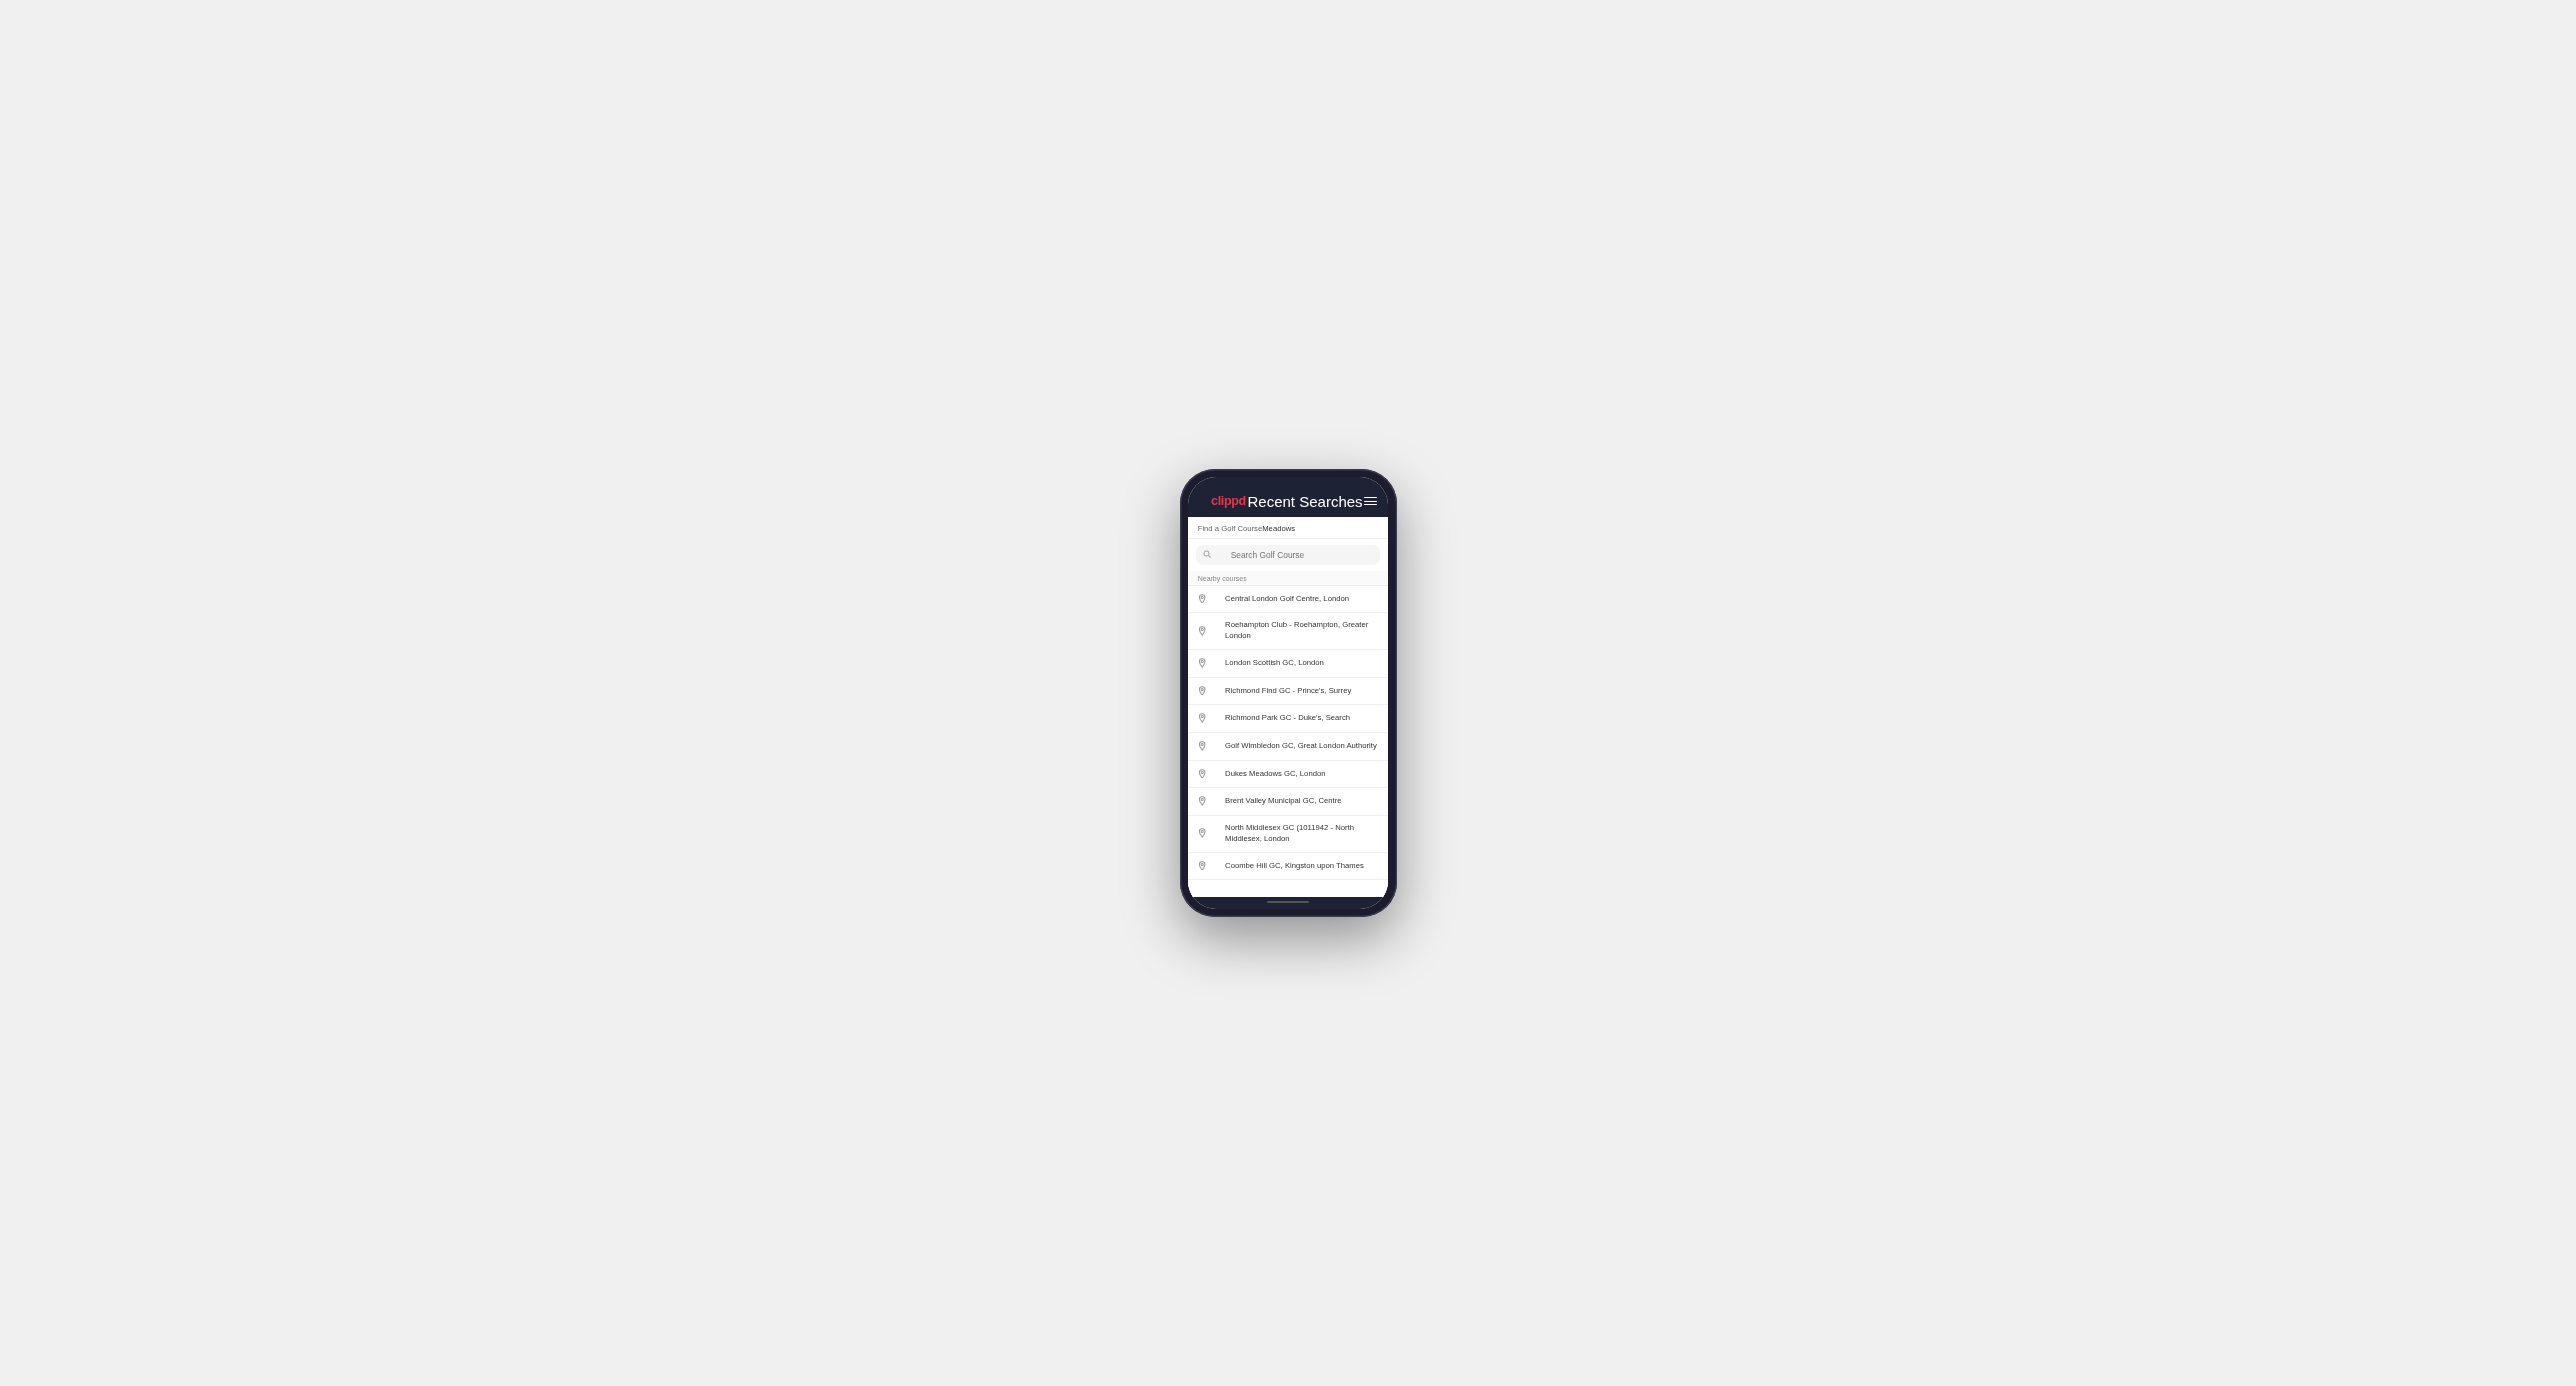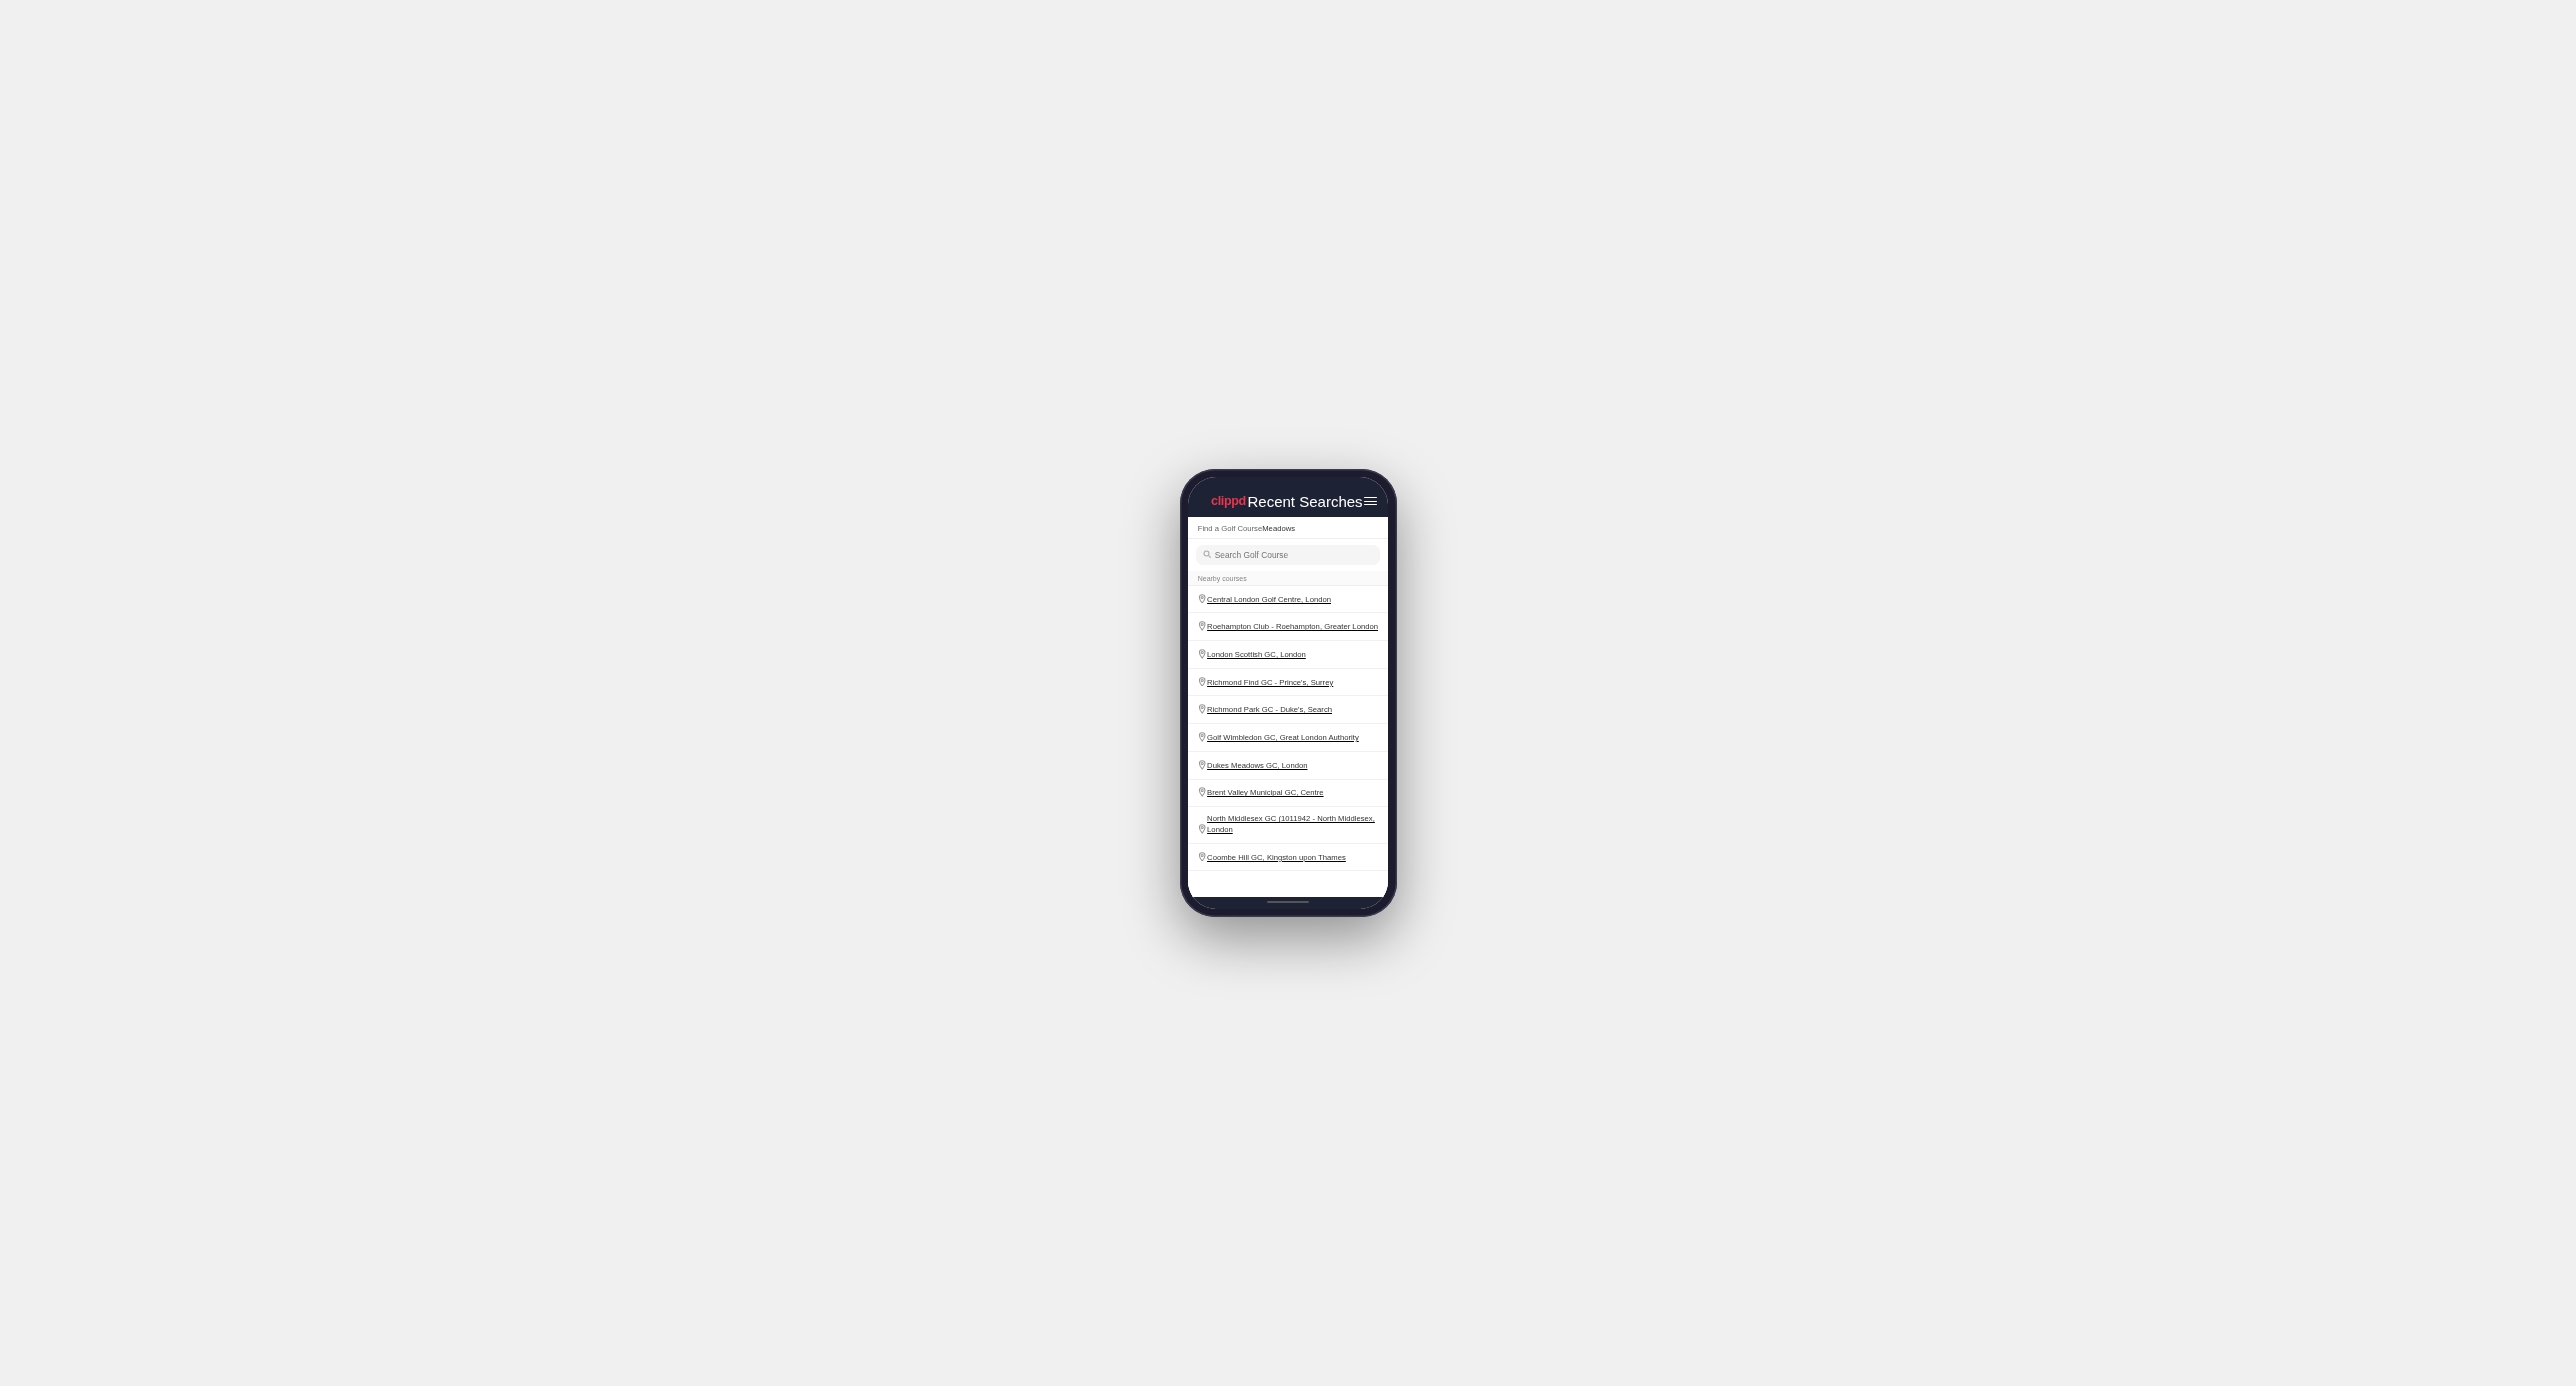--- a/index.html
+++ b/index.html
@@ -115,21 +115,21 @@
       padding: 5.6px 8.4px;
       background: #fff;
     }
 
     .search-box {
       display: flex;
       align-items: flex-end;
       background: #f5f5f5;
       border-radius: 7px;
       padding: 4.9px 7px;
-      gap: 3px;
+      gap: 19px;
     }
 
     .search-icon-svg {
       color: #aaa;
       font-size: 8.4px;
       flex-shrink: 0;
     }
 
     .search-input {
       background: transparent;
@@ -150,26 +150,25 @@
     }
 
     .courses-list {
       flex: 1;
       overflow-y: auto;
       background: #fff;
     }
 
     .course-item {
       display: flex;
-      align-items: flex-end;
+      align-items: center;
       padding: 7px 9.8px;
       border-bottom: 0.7px solid #f0f0f0;
       cursor: pointer;
-      gap: 1px;
-      text-decoration: underline;
+      gap: 19px;
     }
 
     .pin-icon {
       flex-shrink: 0;
       margin-top: 0.7px;
     }
 
     .pin-icon svg {
       width: 8.4px;
       height: 9.8px;

